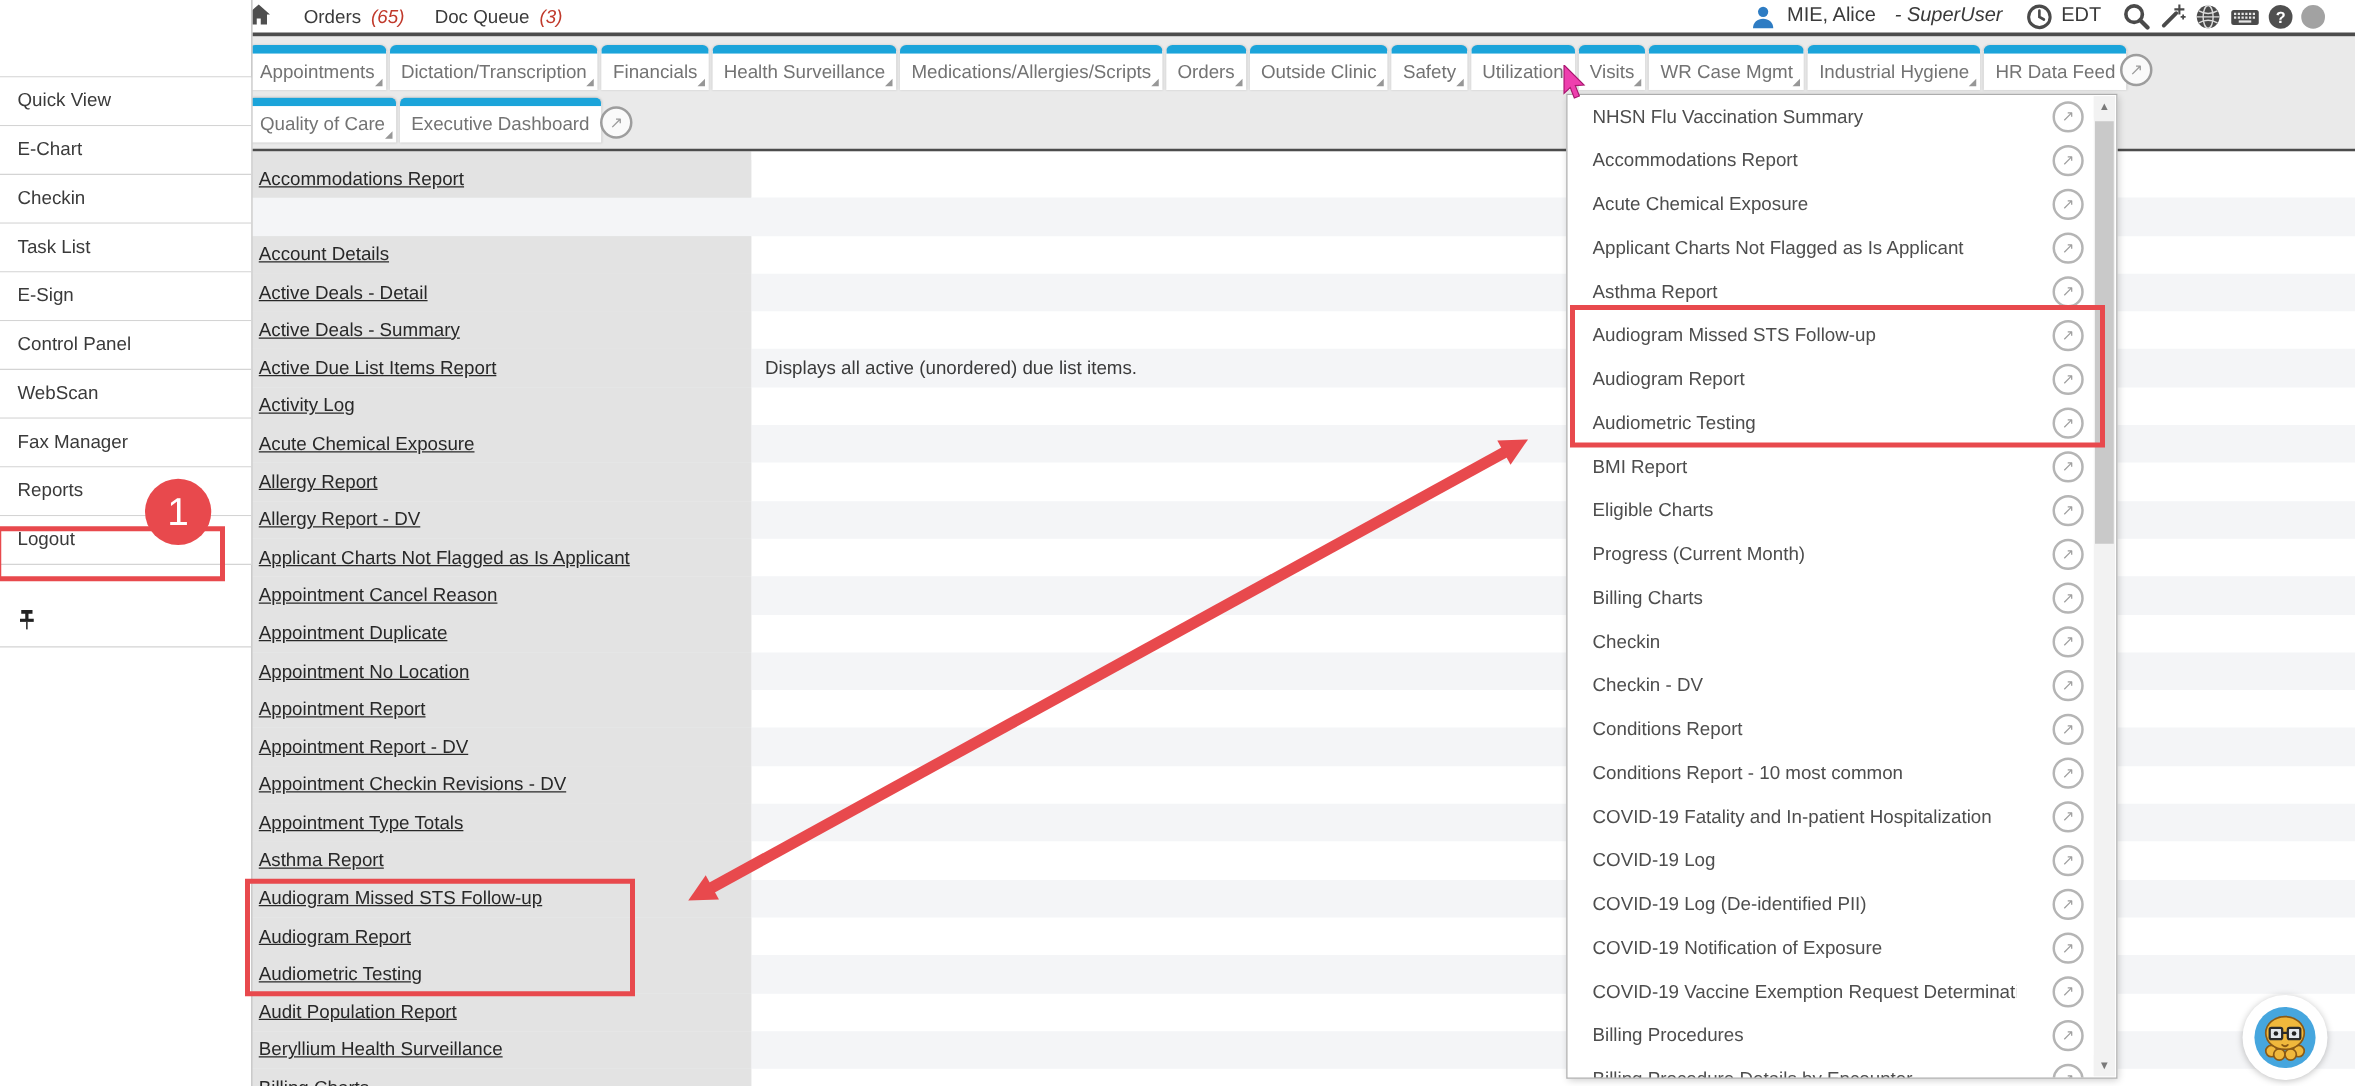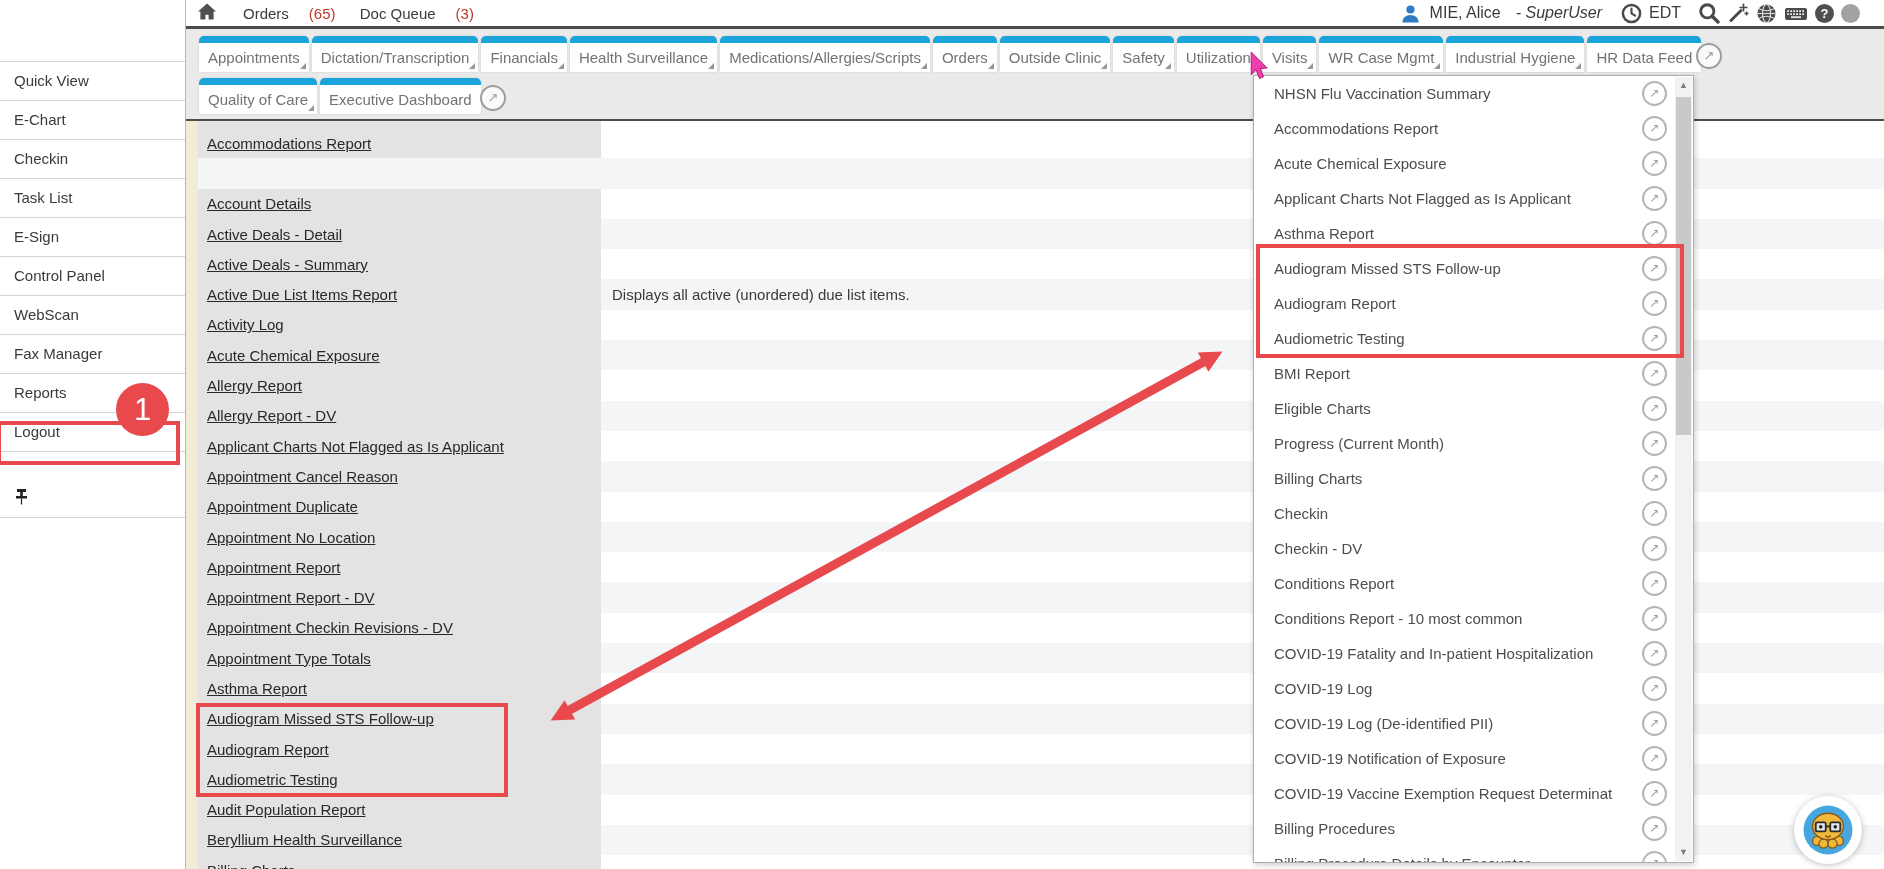--- a/index.html
+++ b/index.html
@@ -1,33 +1,33 @@
 <!DOCTYPE html>
 <html><head>
 <meta charset="utf-8">
 <style>
   html,body{margin:0;padding:0;background:#fff;}
   #screen{position:relative;width:1884px;height:869px;overflow:hidden;background:#fff;
           font-family:"Liberation Sans","DejaVu Sans",sans-serif;-webkit-font-smoothing:antialiased;}
 
   
-  .sidebar{position:absolute;left:0;top:0;width:186px;height:100%;background:#fff;
+  .sidebar{position:absolute;left:0;top:0;width:202px;height:100%;background:#fff;
            border-right:1px solid #b9b9b9;z-index:5;box-sizing:border-box;}
   .side-list{position:absolute;top:61px;left:0;right:0;border-top:1px solid #d4d4d4;}
   .side-item{height:38px;line-height:38px;padding-left:14px;border-bottom:1px solid #d4d4d4;
              font-size:15px;color:#3a3a3a;cursor:pointer;background:#fff;}
   .side-pin{height:38px;display:flex;align-items:center;padding-left:14px;border-bottom:1px solid #d4d4d4;cursor:pointer;}
 
   
   .topbar{position:absolute;left:186px;right:0;top:0;height:26px;background:#fff;
           border-bottom:3px solid #4c4c4c;display:flex;align-items:center;z-index:4;}
   .topbar-left{display:flex;align-items:center;padding-left:11px;font-size:15px;color:#3a3a3a;}
   .home-btn{display:flex;align-items:center;margin-right:26px;cursor:pointer;}
   .nav-item{margin-right:20px;cursor:pointer;white-space:nowrap;}
-  .count-red{color:#c0392b;margin-left:20px;}
+  .count-red{color:#c0392b;margin-left:8px;font-style:italic;}
   .topbar-right{margin-left:auto;display:flex;align-items:center;gap:7px;padding-right:24px;
                 font-size:16px;color:#3a3a3a;}
   .user-name{margin-left:2px;white-space:nowrap;}
   .role{font-style:italic;margin-left:8px;margin-right:12px;white-space:nowrap;}
   .tz{margin-right:10px;}
   .icon-btn{display:flex;align-items:center;cursor:pointer;}
   .help-circle{width:19px;height:19px;border-radius:50%;background:#4f4f4f;color:#fff;
                font-size:13px;font-weight:bold;line-height:19px;text-align:center;cursor:pointer;}
   .status-dot{width:19px;height:19px;border-radius:50%;background:#a2a2a2;}
 

